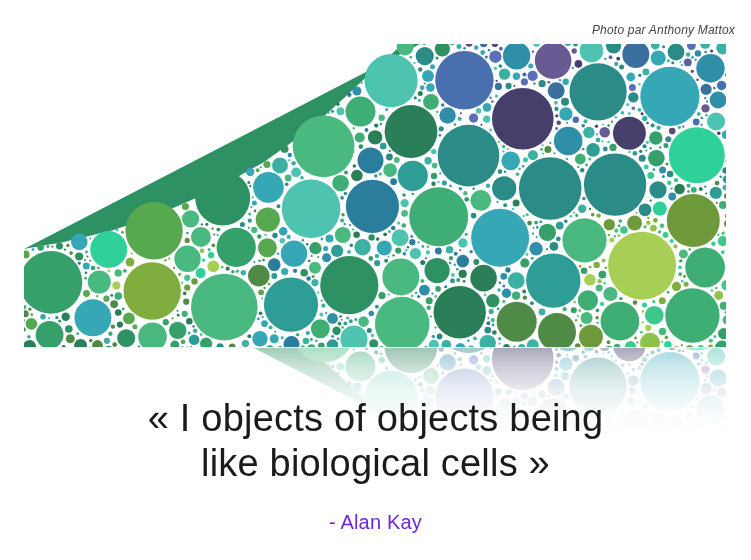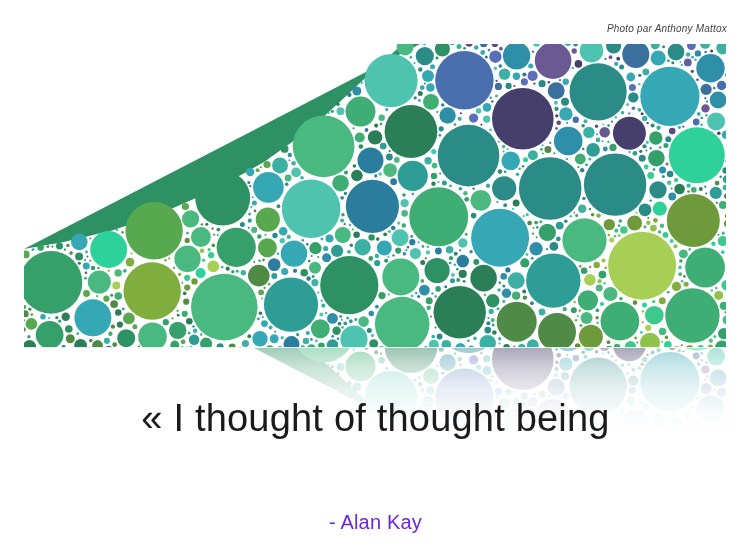--- a/index.html
+++ b/index.html
@@ -19,23 +19,23 @@
   #slide {
     position: absolute;
     inset: 0;
     background: #ffffff;
   }
 
   
   #photo-credit {
     position: absolute;
     top: 23px;
-    right: 24px;
+    right: 16px;
     font-family: "Liberation Sans", sans-serif;
-    font-size: 10px;
+    font-size: 12px;
     font-style: italic;
     color: #444444;
     letter-spacing: 0.2px;
     white-space: nowrap;
     margin-left: 14px;
   }
 
   
   #photo-wrap {
     position: absolute;
@@ -1927,18 +1927,19 @@
           <circle cx="578.5" cy="97.3" r="1.0" fill="#3bb0a3"></circle>
           <circle cx="509.0" cy="189.7" r="1.1" fill="#35a06a"></circle>
           <circle cx="640.6" cy="307.5" r="1.6" fill="#8ec24b"></circle>
           <circle cx="403.8" cy="202.8" r="1.2" fill="#49b97f"></circle>
         </svg>
     </div>
     <div id="reflection-fade"></div>
   </div>
 
   <div id="quote-block">
-    <div class="quote-line">« I thought of thought being</div>
+    <div class="quote-line">« I objects of objects being</div>
+    <div class="quote-line">like biological cells »</div>
   </div>
 
   <div id="attribution">- Alan Kay</div>
 
 </div>
 
 </body></html>

